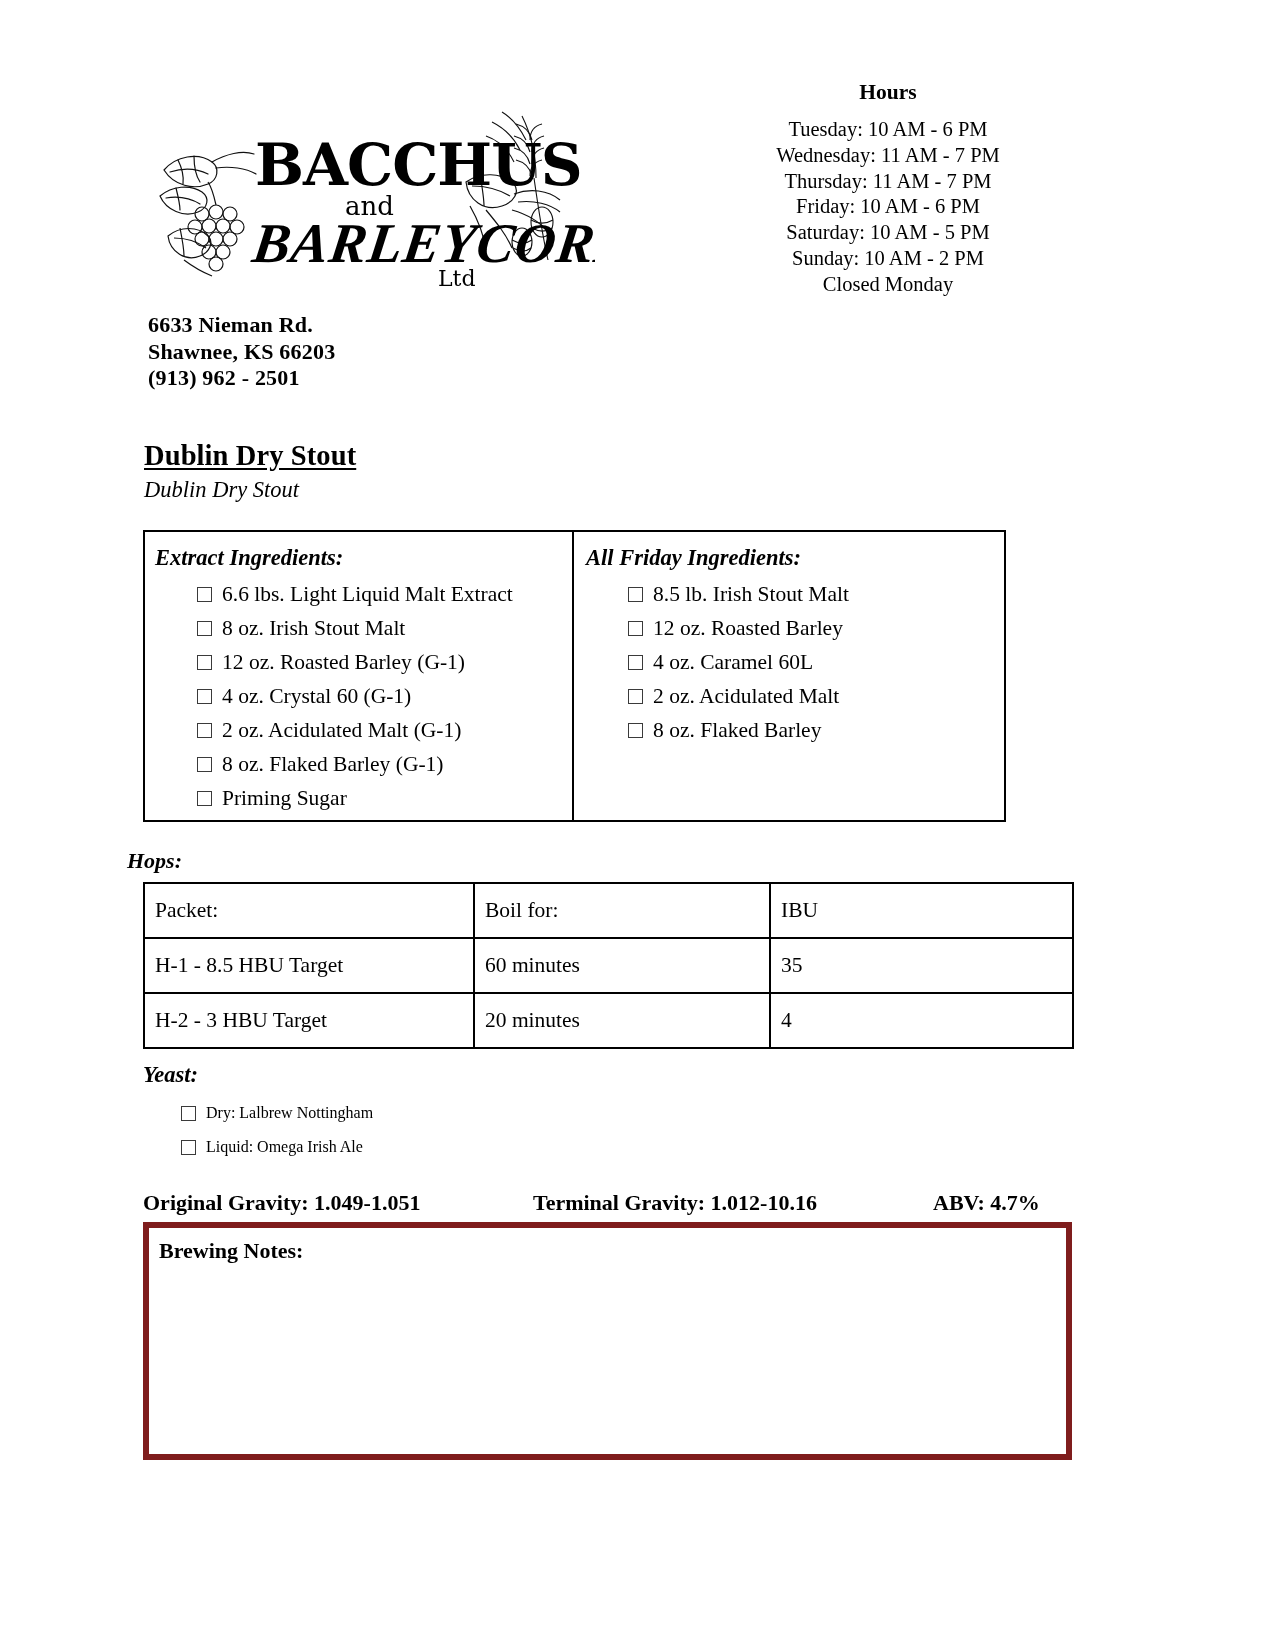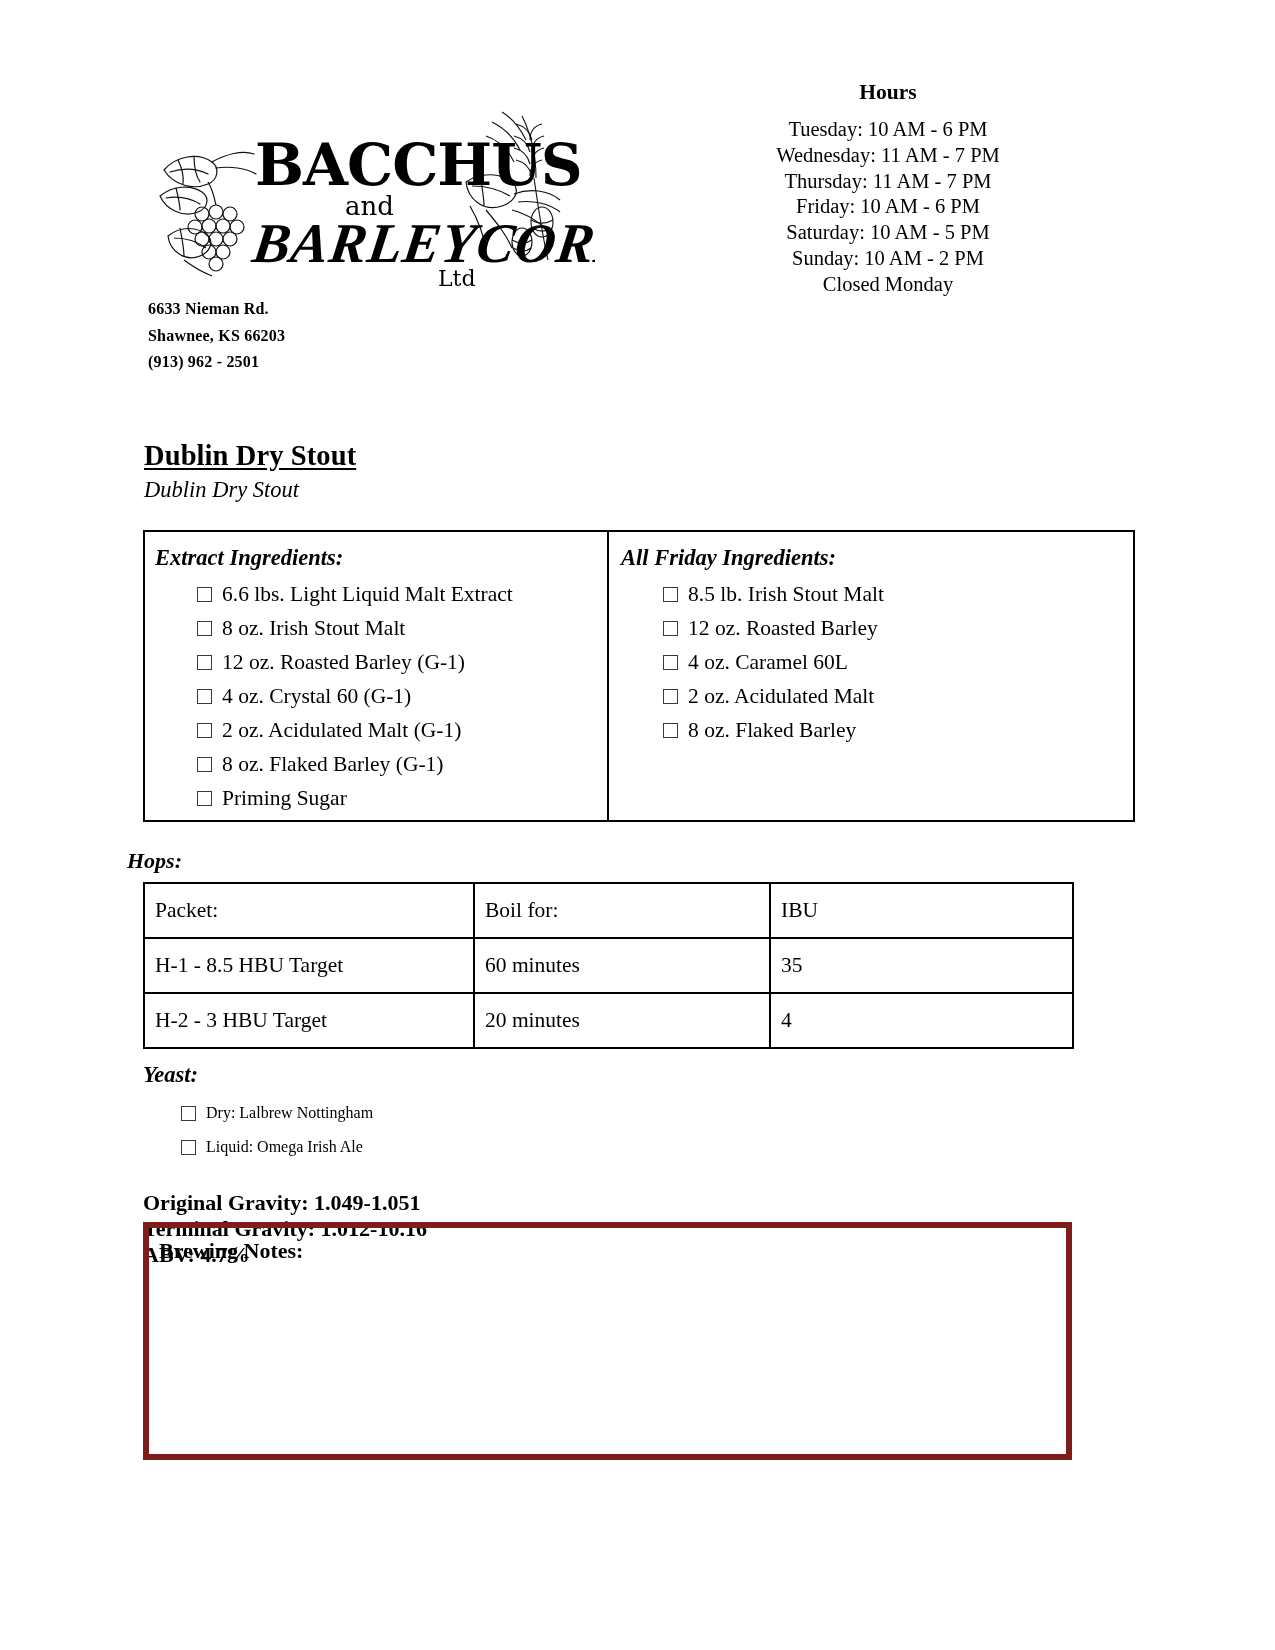--- a/index.html
+++ b/index.html
@@ -35,23 +35,23 @@
     left: 10px;
     top: 110px;
     width: 445px;
     height: 190px;
   }
   .logo-svg { display: block; }
 
   .address {
     position: absolute;
     left: 8px;
-    top: 296px;
-    font-weight: bold;
-    font-size: 16px;
+    top: 312px;
+    font-weight: bold;
+    font-size: 22px;
     line-height: 26.5px;
     letter-spacing: 0.2px;
   }
   .address div { white-space: nowrap; }
 
   .hours {
     position: absolute;
     left: 548px;
     top: 78px;
     width: 400px;
@@ -84,21 +84,21 @@
     top: 477px;
     font-size: 22.5px;
     font-style: italic;
   }
 
   
   .ingredients-box {
     position: absolute;
     left: 143px;
     top: 530px;
-    width: 992px;
+    width: 863px;
     height: 292px;
     border: 2px solid #000;
     box-sizing: border-box;
     display: flex;
   }
   .ing-col {
     box-sizing: border-box;
     padding: 12px 0 0 10px;
   }
   .ing-col.left {
@@ -194,21 +194,20 @@
 
   
   .gravity-row {
     position: absolute;
     left: 143px;
     top: 1190px;
     width: 929px;
     display: flex;
     font-weight: bold;
     font-size: 22px;
-    flex-direction: column;
   }
   .grav-og { width: 390px; }
   .grav-tg { width: 400px; }
   .grav-abv { width: 139px; text-align: left; }
 
   
   .notes-box {
     position: absolute;
     left: 143px;
     top: 1222px;

